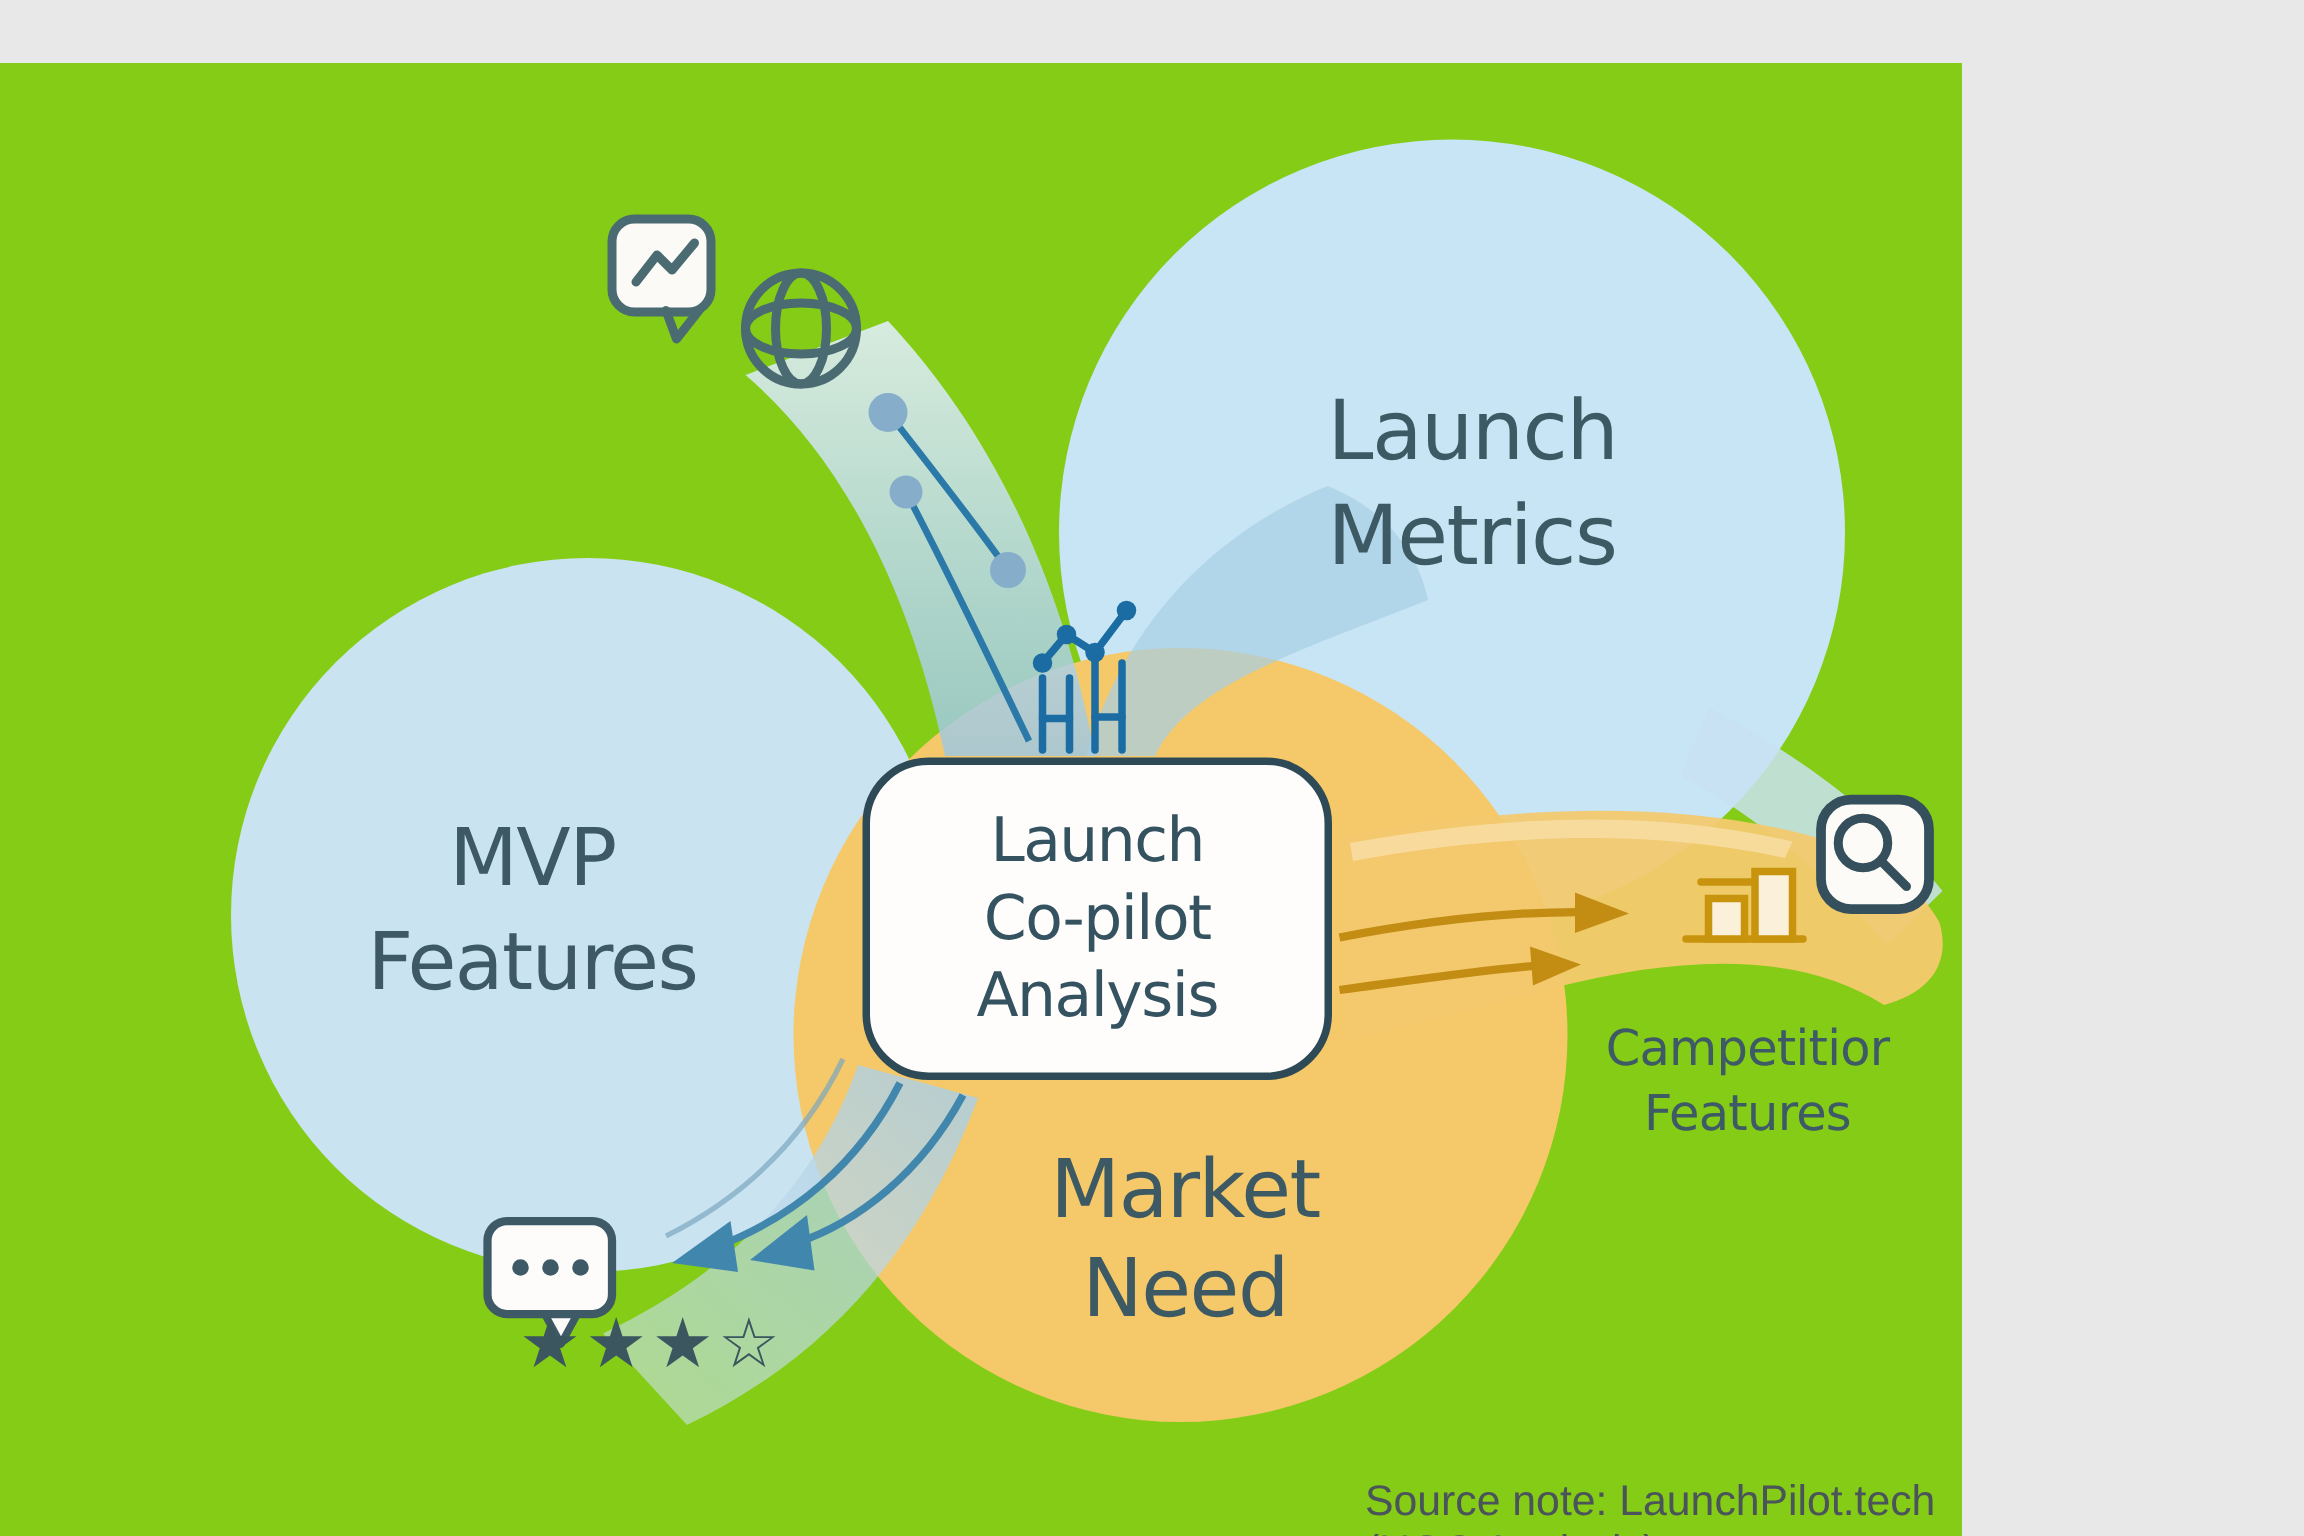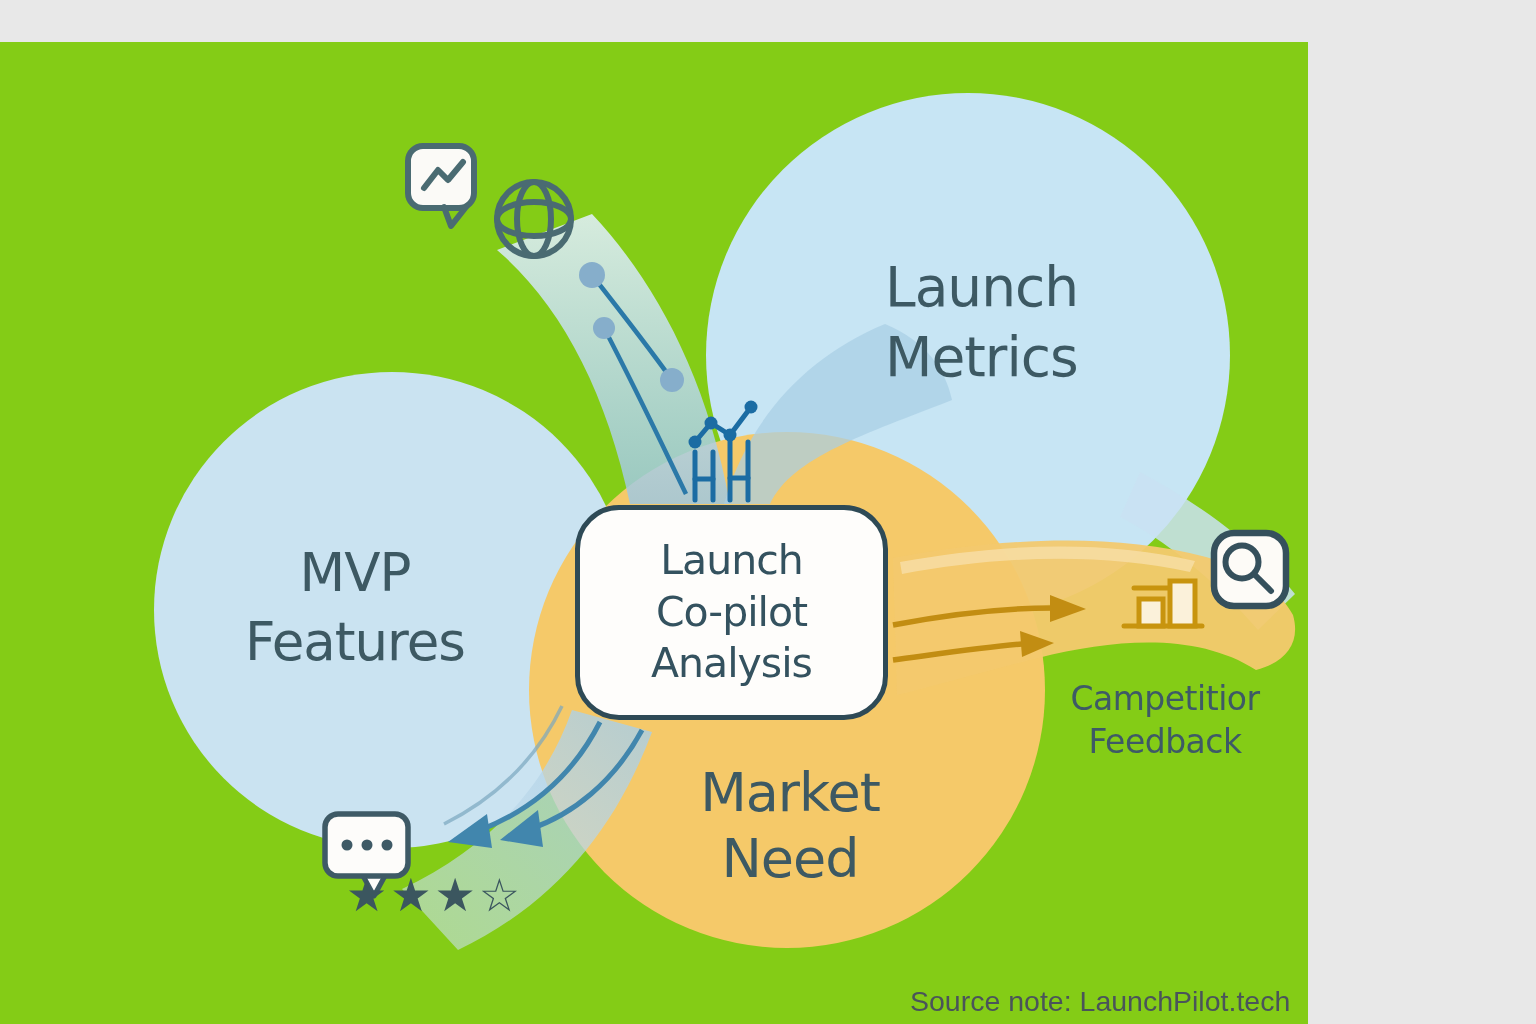--- a/index.html
+++ b/index.html
@@ -155,18 +155,18 @@
   <div class="big-label label-mvp">MVP
 Features</div>
 
   <div class="center-box">
     <div class="center-box-title">Launch
 Co-pilot
 Analysis</div>
   </div>
 
   <div class="annotation anno-competitor">Campetitior
-Feedback</div>
+Features</div>
   <div class="stars">★★★☆</div>
 
   <div class="source-note">Source note: LaunchPilot.tech (UGC Analysis)</div>
 
 </div>
 
 </body></html>

